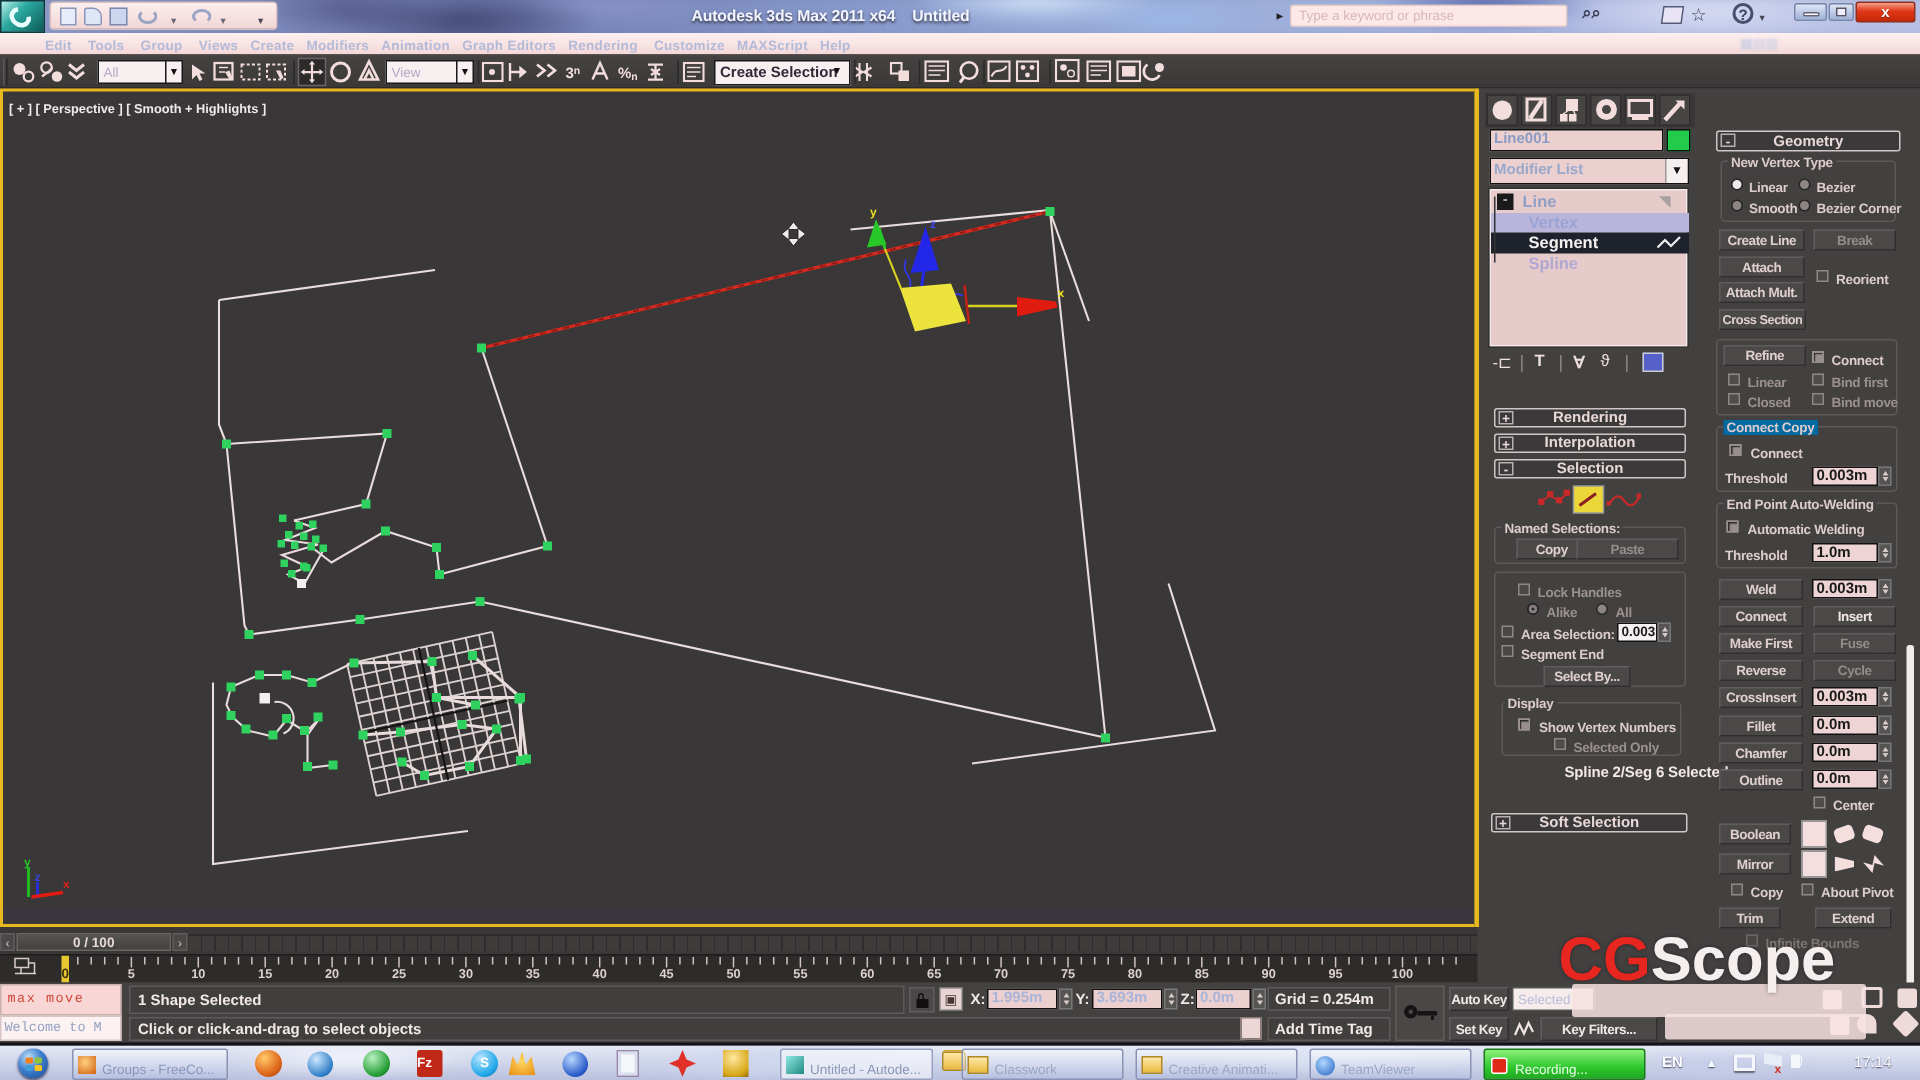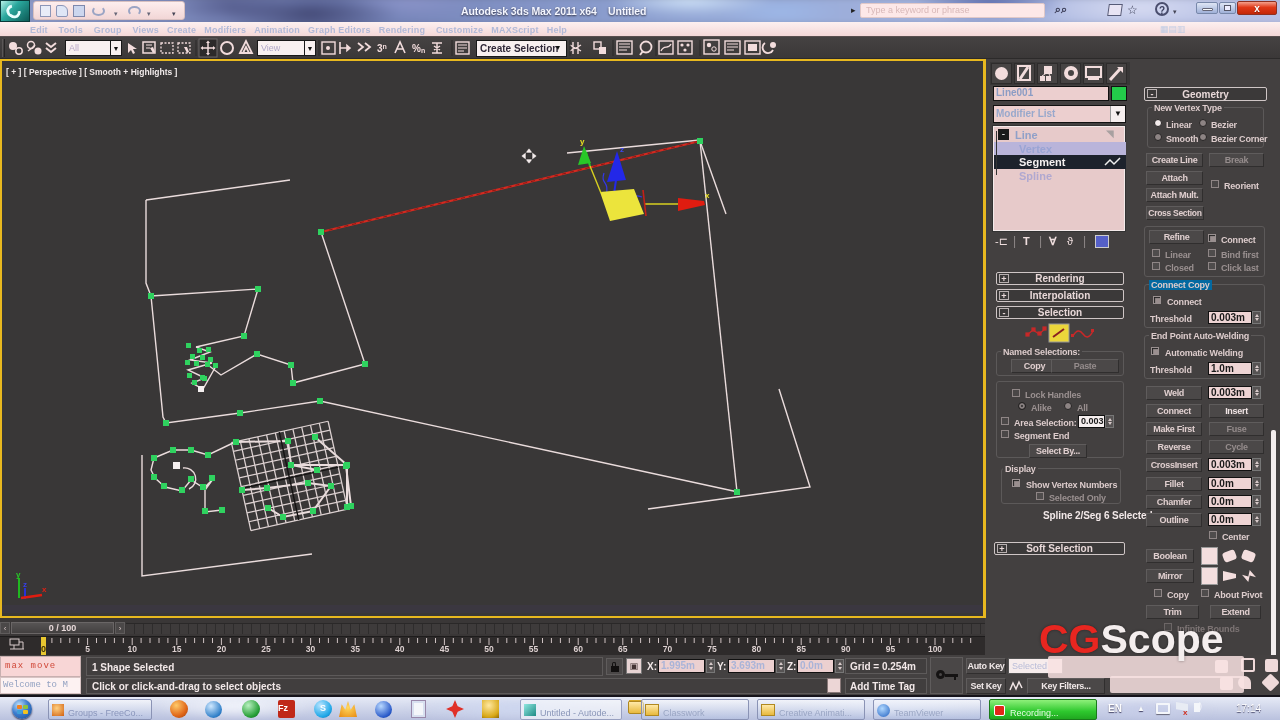--- a/index.html
+++ b/index.html
@@ -438,21 +438,21 @@
   <div class="b" style="left:166px;top:171px;width:55px;height:14px;line-height:13px">Refine</div>
   <div class="cbe" style="left:225px;top:175px;background:#9a8f8f"></div>
       <div class="lbl" style="left:238px;top:176px">Connect</div>
   <div class="cb" style="left:169px;top:190px;background:#4f4c4c"></div>
       <div class="lbl" style="left:182px;top:191px;color:#9a9090">Linear</div>
   <div class="cb" style="left:225px;top:190px;background:#4f4c4c"></div>
       <div class="lbl" style="left:238px;top:191px;color:#9a9090">Bind first</div>
   <div class="cb" style="left:169px;top:203px;background:#4f4c4c"></div>
       <div class="lbl" style="left:182px;top:204px;color:#9a9090">Closed</div>
   <div class="cb" style="left:225px;top:203px;background:#4f4c4c"></div>
-      <div class="lbl" style="left:238px;top:204px;color:#9a9090">Click last</div>
+      <div class="lbl" style="left:238px;top:204px;color:#9a9090">Bind move</div>
 
   <div class="grp" style="left:161px;top:225px;width:121px;height:44px"></div>
   <div class="lbl" style="left:166px;top:221px;background:#0369a1;padding:0 2px">Connect Copy</div>
   <div class="cbe" style="left:170px;top:237px;background:#9a8f8f"></div>
       <div class="lbl" style="left:184px;top:238px">Connect</div>
   <div class="lbl" style="left:167px;top:255px">Threshold</div>
   <div class="fld" style="left:225px;top:252px;width:44px;height:13px">0.003m</div>
       <div class="spin" style="left:269px;top:252px;height:13px"></div>
 
   <div class="grp" style="left:161px;top:276px;width:121px;height:44px"></div>
@@ -491,21 +491,21 @@
   <div class="ab" style="left:240px;top:492px;width:13px;height:10px;background:#f4dede;border-radius:3px;transform:rotate(-20deg)"></div>
   <div class="ab" style="left:259px;top:492px;width:13px;height:10px;background:#f4dede;border-radius:3px;transform:rotate(20deg)"></div>
   <div class="b" style="left:163px;top:510px;width:48px;height:14px;line-height:13px">Mirror</div>
   <div class="ab" style="left:218px;top:508px;width:17px;height:18px;background:#f4dede;border:1px solid #999"></div>
   <div class="ab" style="left:240px;top:512px;width:13px;height:10px;background:#f4dede;clip-path:polygon(0 0,100% 30%,100% 70%,0 100%)"></div>
   <div class="ab" style="left:259px;top:511px;width:14px;height:12px;background:#f4dede;clip-path:polygon(0 40%,45% 55%,55% 0,100% 60%,55% 45%,45% 100%)"></div>
   <div class="cb" style="left:171px;top:530px;background:#4f4c4c"></div>
       <div class="lbl" style="left:184px;top:531px">Copy</div>
   <div class="cb" style="left:218px;top:530px;background:#4f4c4c"></div>
       <div class="lbl" style="left:231px;top:531px">About Pivot</div>
-  <div class="b" style="left:163px;top:546px;width:53px;height:14px;line-height:13px">Trim</div>
+  <div class="b" style="left:163px;top:546px;width:41px;height:14px;line-height:13px">Trim</div>
   <div class="b" style="left:227px;top:546px;width:51px;height:14px;line-height:13px">Extend</div>
   <div class="cb" style="left:181px;top:564px;background:#4f4c4c;opacity:.55"></div>
       <div class="lbl" style="left:194px;top:565px;color:#7d7474">Infinite Bounds</div>
 
   <div class="ab" style="left:288px;top:371px;width:5px;height:229px;background:#f2eded;border-radius:2px"></div>
 </div>
 
 <div class="ab" id="timerow" style="left:0;top:618px;width:985px;height:18px;background:#3a3737">
   <div class="ab" style="left:0;top:4px;width:10px;height:12px;background:#4b4848;border:1px solid #5f5c5c;color:#d8c8c8;font-size:8px;text-align:center;line-height:11px">‹</div>
   <div class="ab" style="left:11px;top:4px;width:103px;height:12px;background:linear-gradient(#575454,#434040);border:1px solid #6a6666;color:#e8dada;font-size:9px;font-weight:bold;text-align:center;line-height:11px">0 / 100</div>

